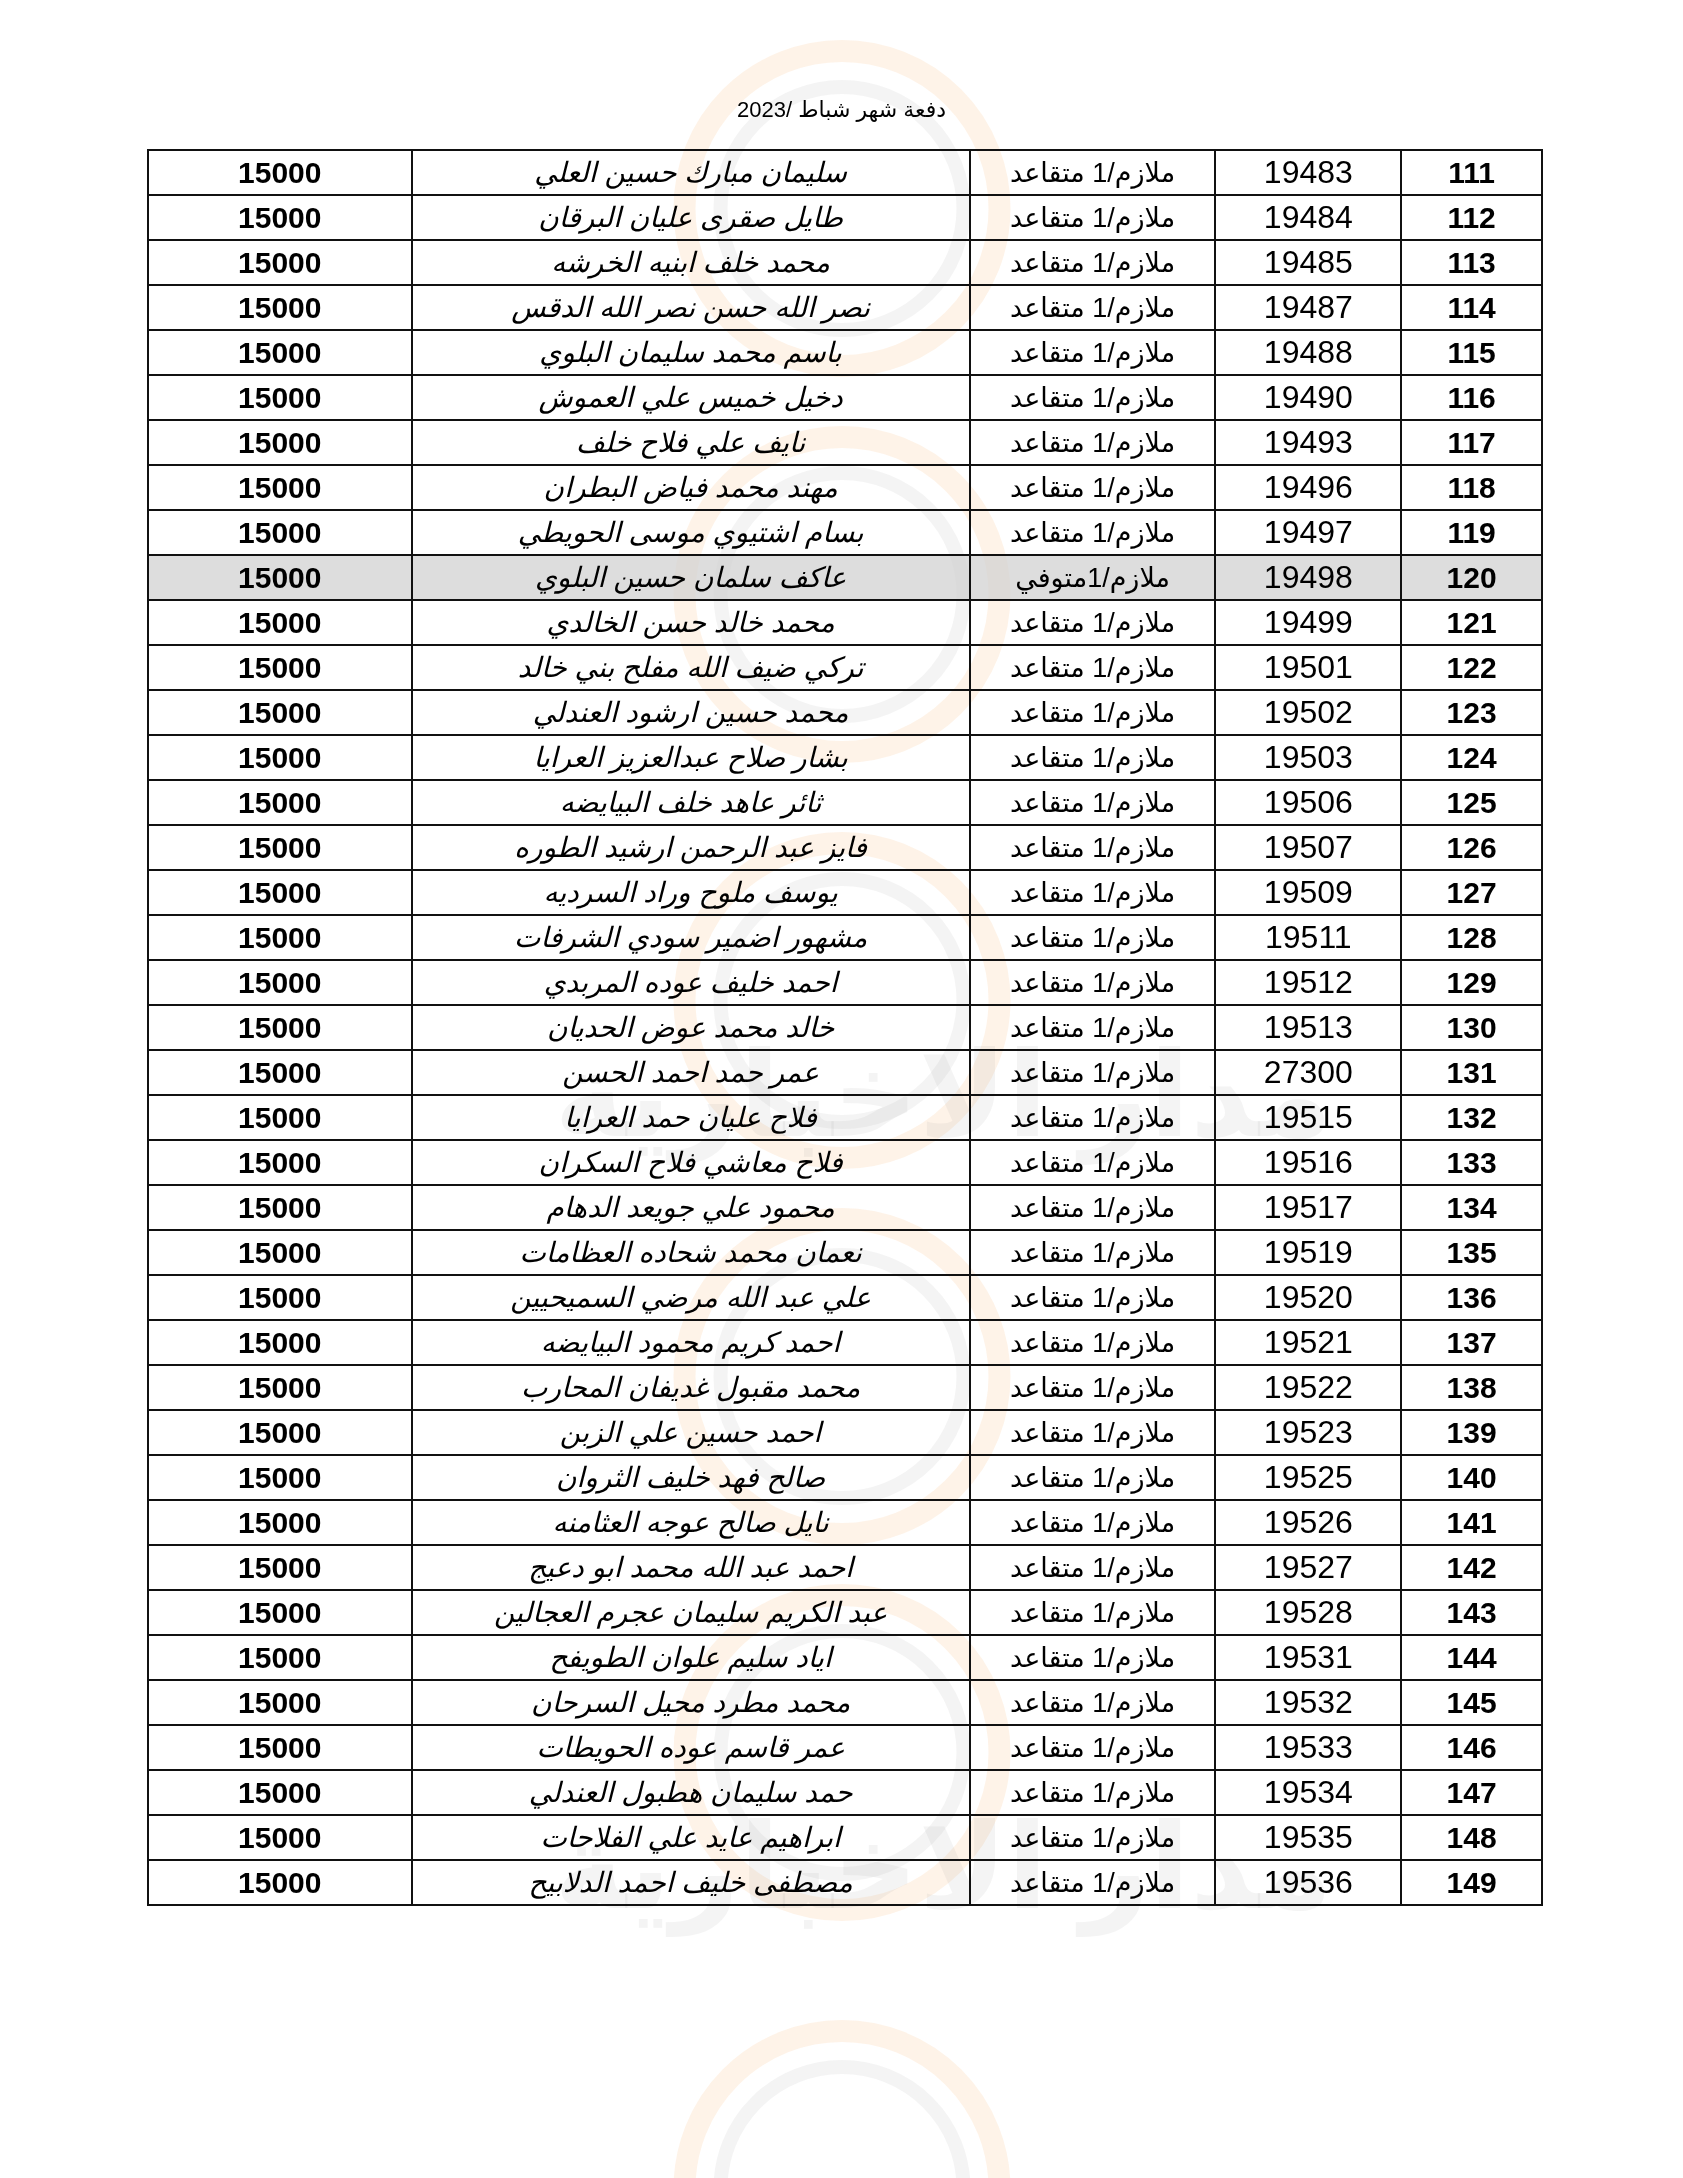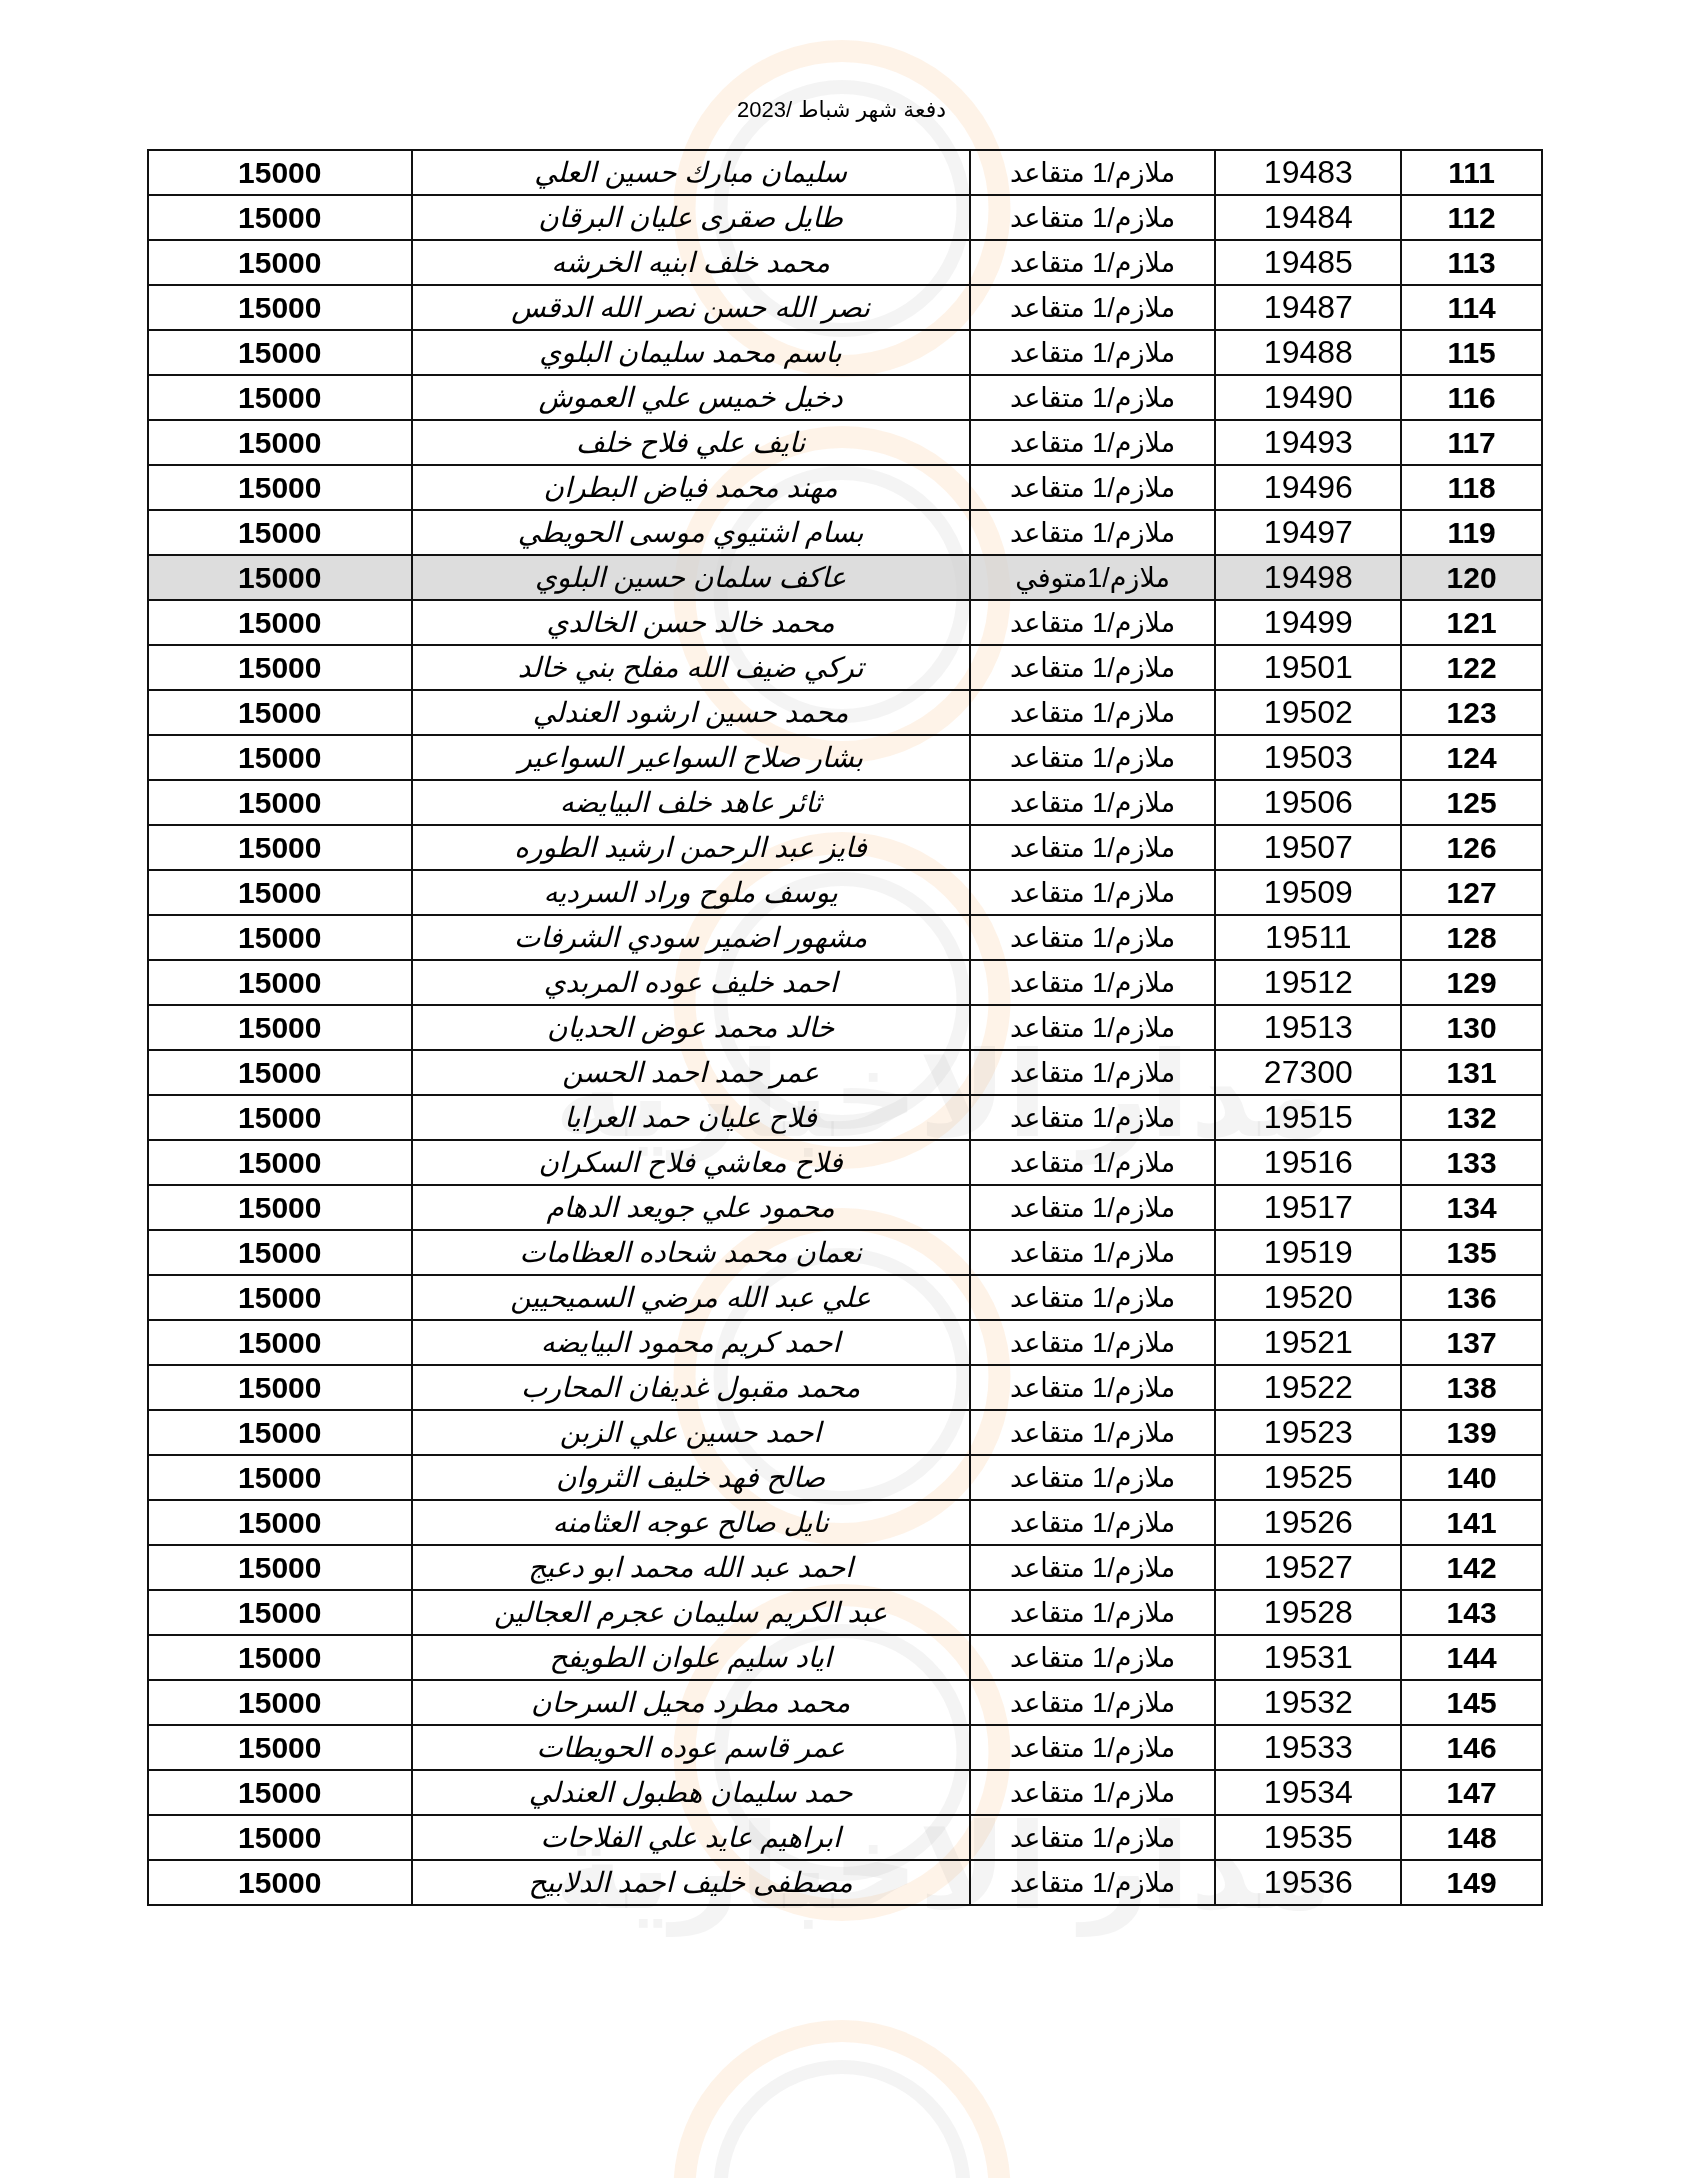--- a/index.html
+++ b/index.html
@@ -181,21 +181,21 @@
       </tr>
       <tr>
         <td class="c-amount">15000</td>
         <td class="c-name">محمد حسين ارشود العندلي</td>
         <td class="c-rank">ملازم/1 متقاعد</td>
         <td class="c-num">19502</td>
         <td class="c-idx">123</td>
       </tr>
       <tr>
         <td class="c-amount">15000</td>
-        <td class="c-name">بشار صلاح السواعير السواعير</td>
+        <td class="c-name">بشار صلاح عبدالعزيز العرايا</td>
         <td class="c-rank">ملازم/1 متقاعد</td>
         <td class="c-num">19503</td>
         <td class="c-idx">124</td>
       </tr>
       <tr>
         <td class="c-amount">15000</td>
         <td class="c-name">ثائر عاهد خلف البيايضه</td>
         <td class="c-rank">ملازم/1 متقاعد</td>
         <td class="c-num">19506</td>
         <td class="c-idx">125</td>

